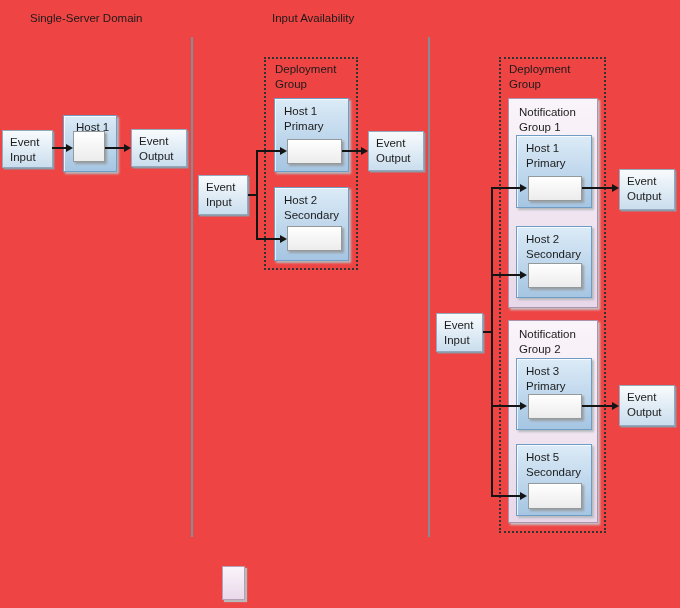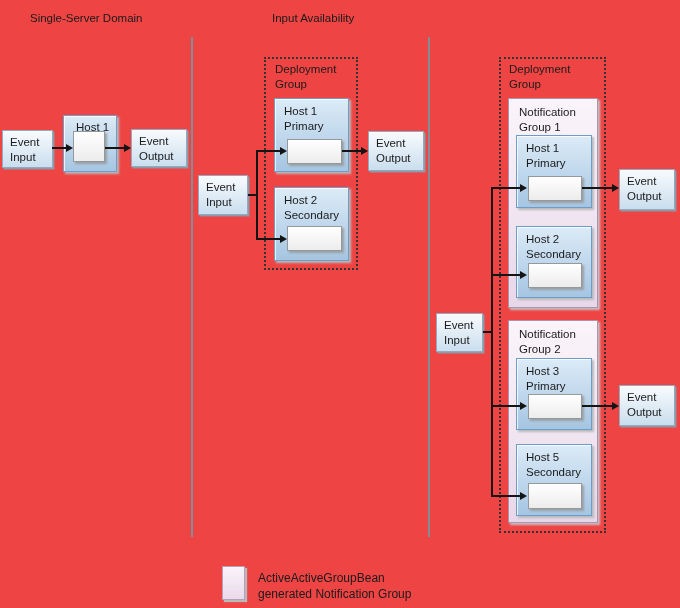--- a/index.html
+++ b/index.html
@@ -131,16 +131,14 @@
   <div class="ahead" style="left:520px;top:402px;"></div>
   <div class="hline" style="left:491px;top:495px;width:29px;"></div>
   <div class="ahead" style="left:520px;top:492px;"></div>
 
   <div class="hline" style="left:582px;top:187px;width:30px;"></div>
   <div class="ahead" style="left:612px;top:184px;"></div>
   <div class="hline" style="left:582px;top:405px;width:30px;"></div>
   <div class="ahead" style="left:612px;top:402px;"></div>
 
   <div class="legend-swatch" style="left:222px;top:566px;width:23px;height:34px;"></div>
-  <div class="legend-text" style="left:258px;top:570px;">ActiveActiveGroupBean
-generated Notification Group</div>
 
 </div>
 
 </body></html>

